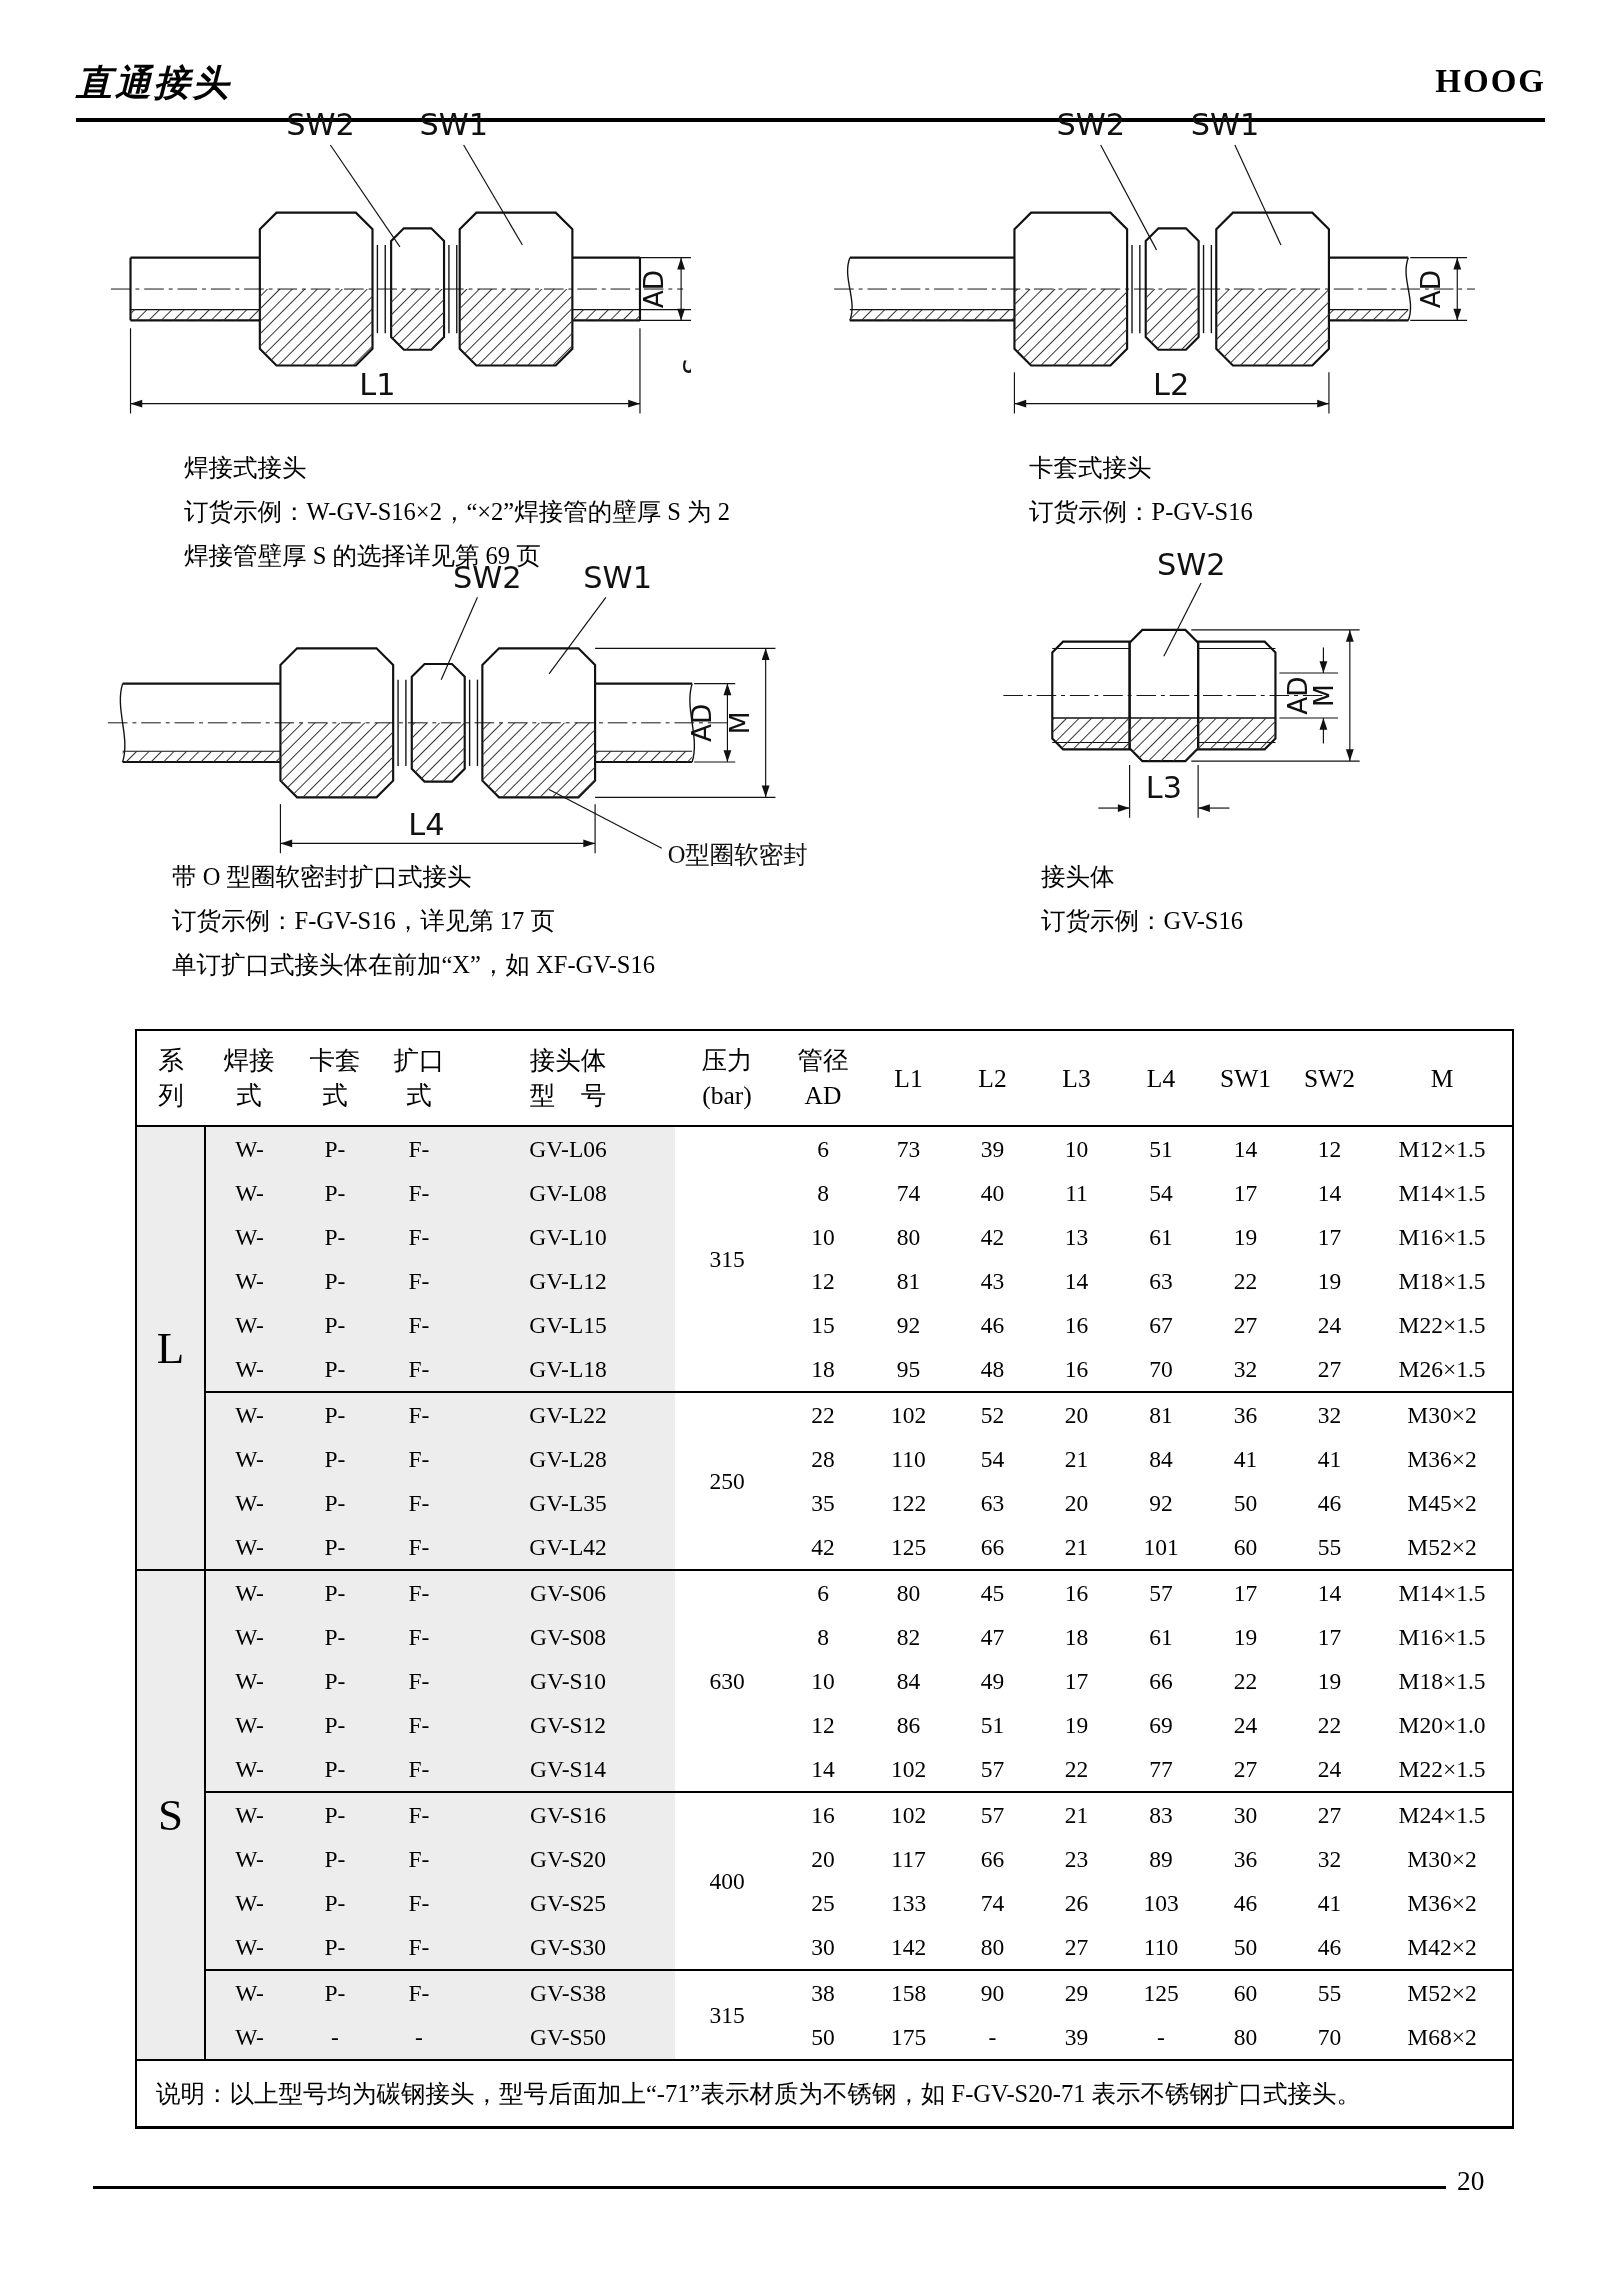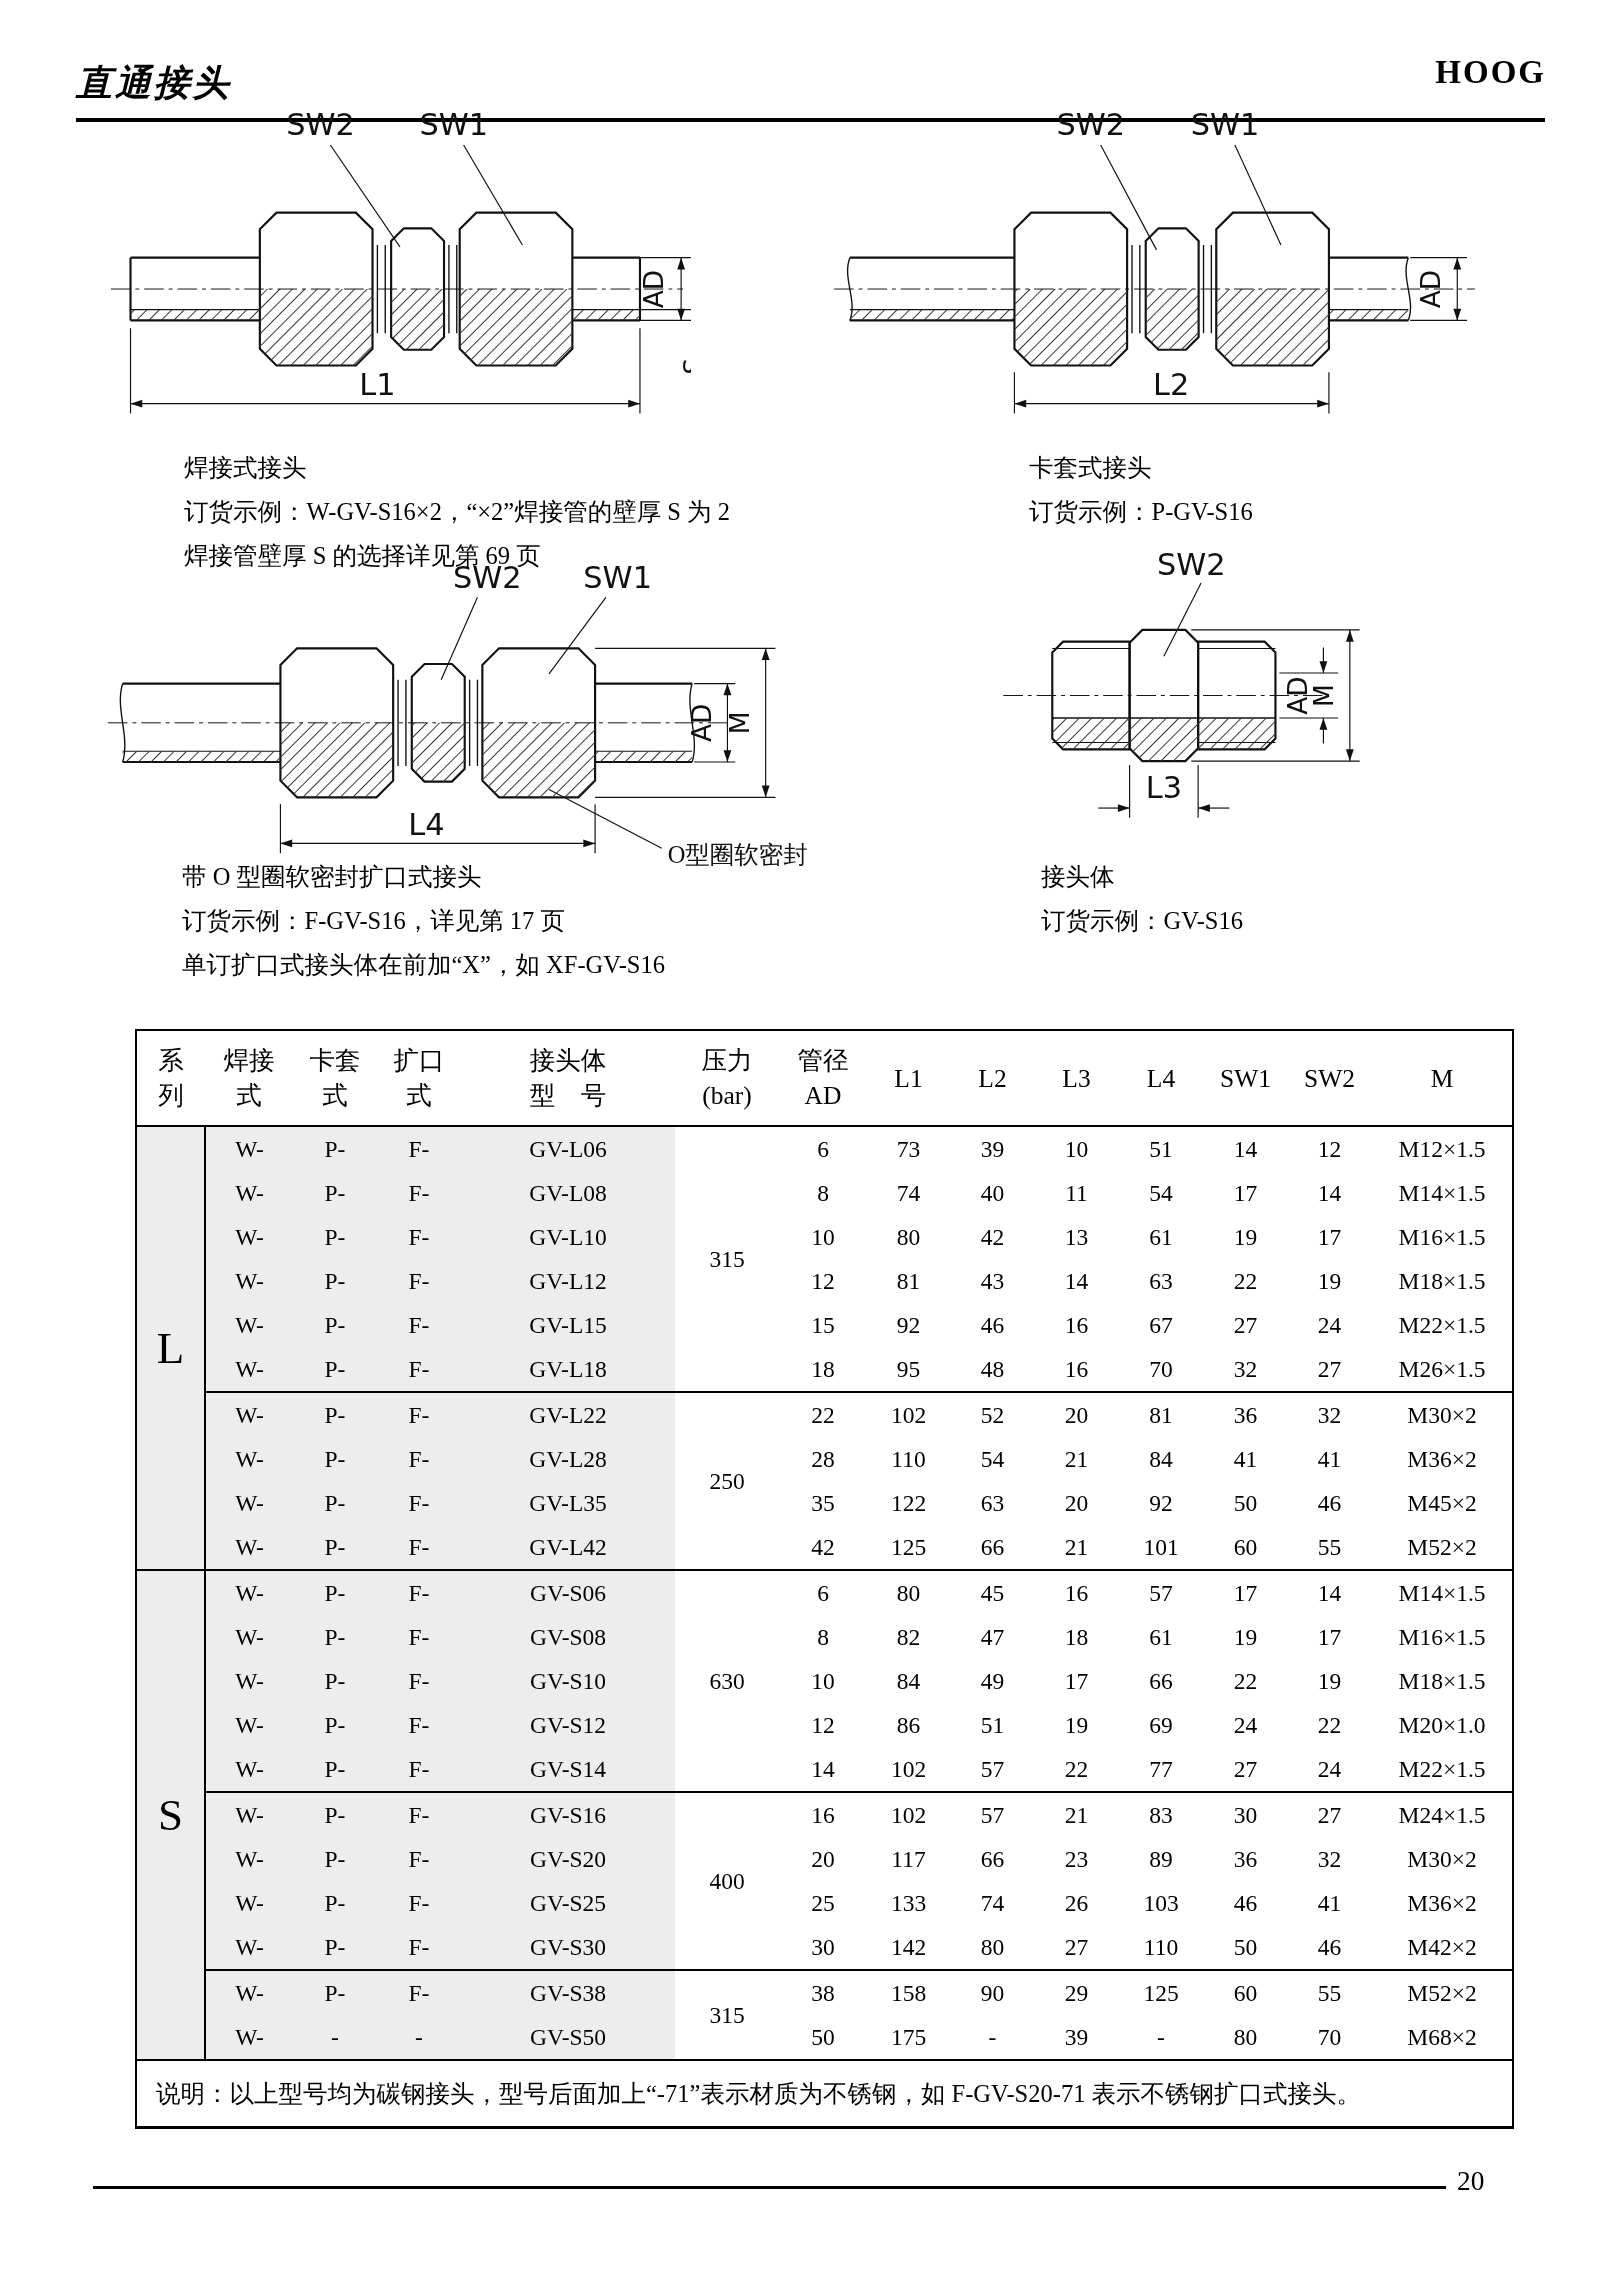--- a/index.html
+++ b/index.html
@@ -2,21 +2,21 @@
 <html><head>
 <meta charset="utf-8">
 <style>
   html,body{margin:0;padding:0;background:#888;}
   #page{position:relative;width:1621px;height:2293px;background:#ffffff;overflow:hidden;
         font-family:"Liberation Serif","DejaVu Serif",serif;color:#000;}
   .abs{position:absolute;}
   
   #title{left:76px;top:59px;font-size:36px;font-weight:bold;letter-spacing:2.9px;
          font-family:"DejaVu Sans","Liberation Sans",sans-serif;font-style:italic;}
-  #brand{left:1350px;top:54px;width:196px;text-align:right;font-size:33px;font-weight:bold;letter-spacing:2px;}
+  #brand{left:1350px;top:63px;width:196px;text-align:right;font-size:33px;font-weight:bold;letter-spacing:2px;}
   #rule{left:76px;top:118px;width:1469px;height:3.9px;background:#000;}
   
   .caption{font-size:24.5px;line-height:44px;white-space:nowrap;}
   
   svg text{font-family:"DejaVu Sans","Liberation Sans",sans-serif;fill:#111;}
   svg .lbl{font-size:31px;}
   svg .dim{font-size:27px;}
   svg .cn{font-size:25px;font-family:"Liberation Serif","DejaVu Serif",serif;}
   svg line,svg path,svg polygon,svg polyline{vector-effect:none;}
   
@@ -273,21 +273,21 @@
         <polygon points="362,232 358,220 366,220"></polygon>
       <polygon points="137,280 125,276 125,284"></polygon>
         <polygon points="207,280 219,276 219,284"></polygon>
     </g>
     <text class="lbl" x="200" y="42" text-anchor="middle">SW2</text>
     <text class="dim" x="318" y="165" text-anchor="middle" transform="rotate(-90 318 165)">AD</text>
     <text class="dim" x="345" y="165" text-anchor="middle" transform="rotate(-90 345 165)">M</text>
     <text class="lbl" x="172" y="270" text-anchor="middle">L3</text>
   </svg>
 
-  <div class="abs caption" style="left:182px;top:855px">
+  <div class="abs caption" style="left:172px;top:855px">
     <div>带 O 型圈软密封扩口式接头</div>
     <div>订货示例：F-GV-S16，详见第 17 页</div>
     <div>单订扩口式接头体在前加“X”，如 XF-GV-S16</div>
   </div>
   <div class="abs caption" style="left:1041px;top:855px">
     <div>接头体</div>
     <div>订货示例：GV-S16</div>
   </div>
 
   <table id="spec-table">

